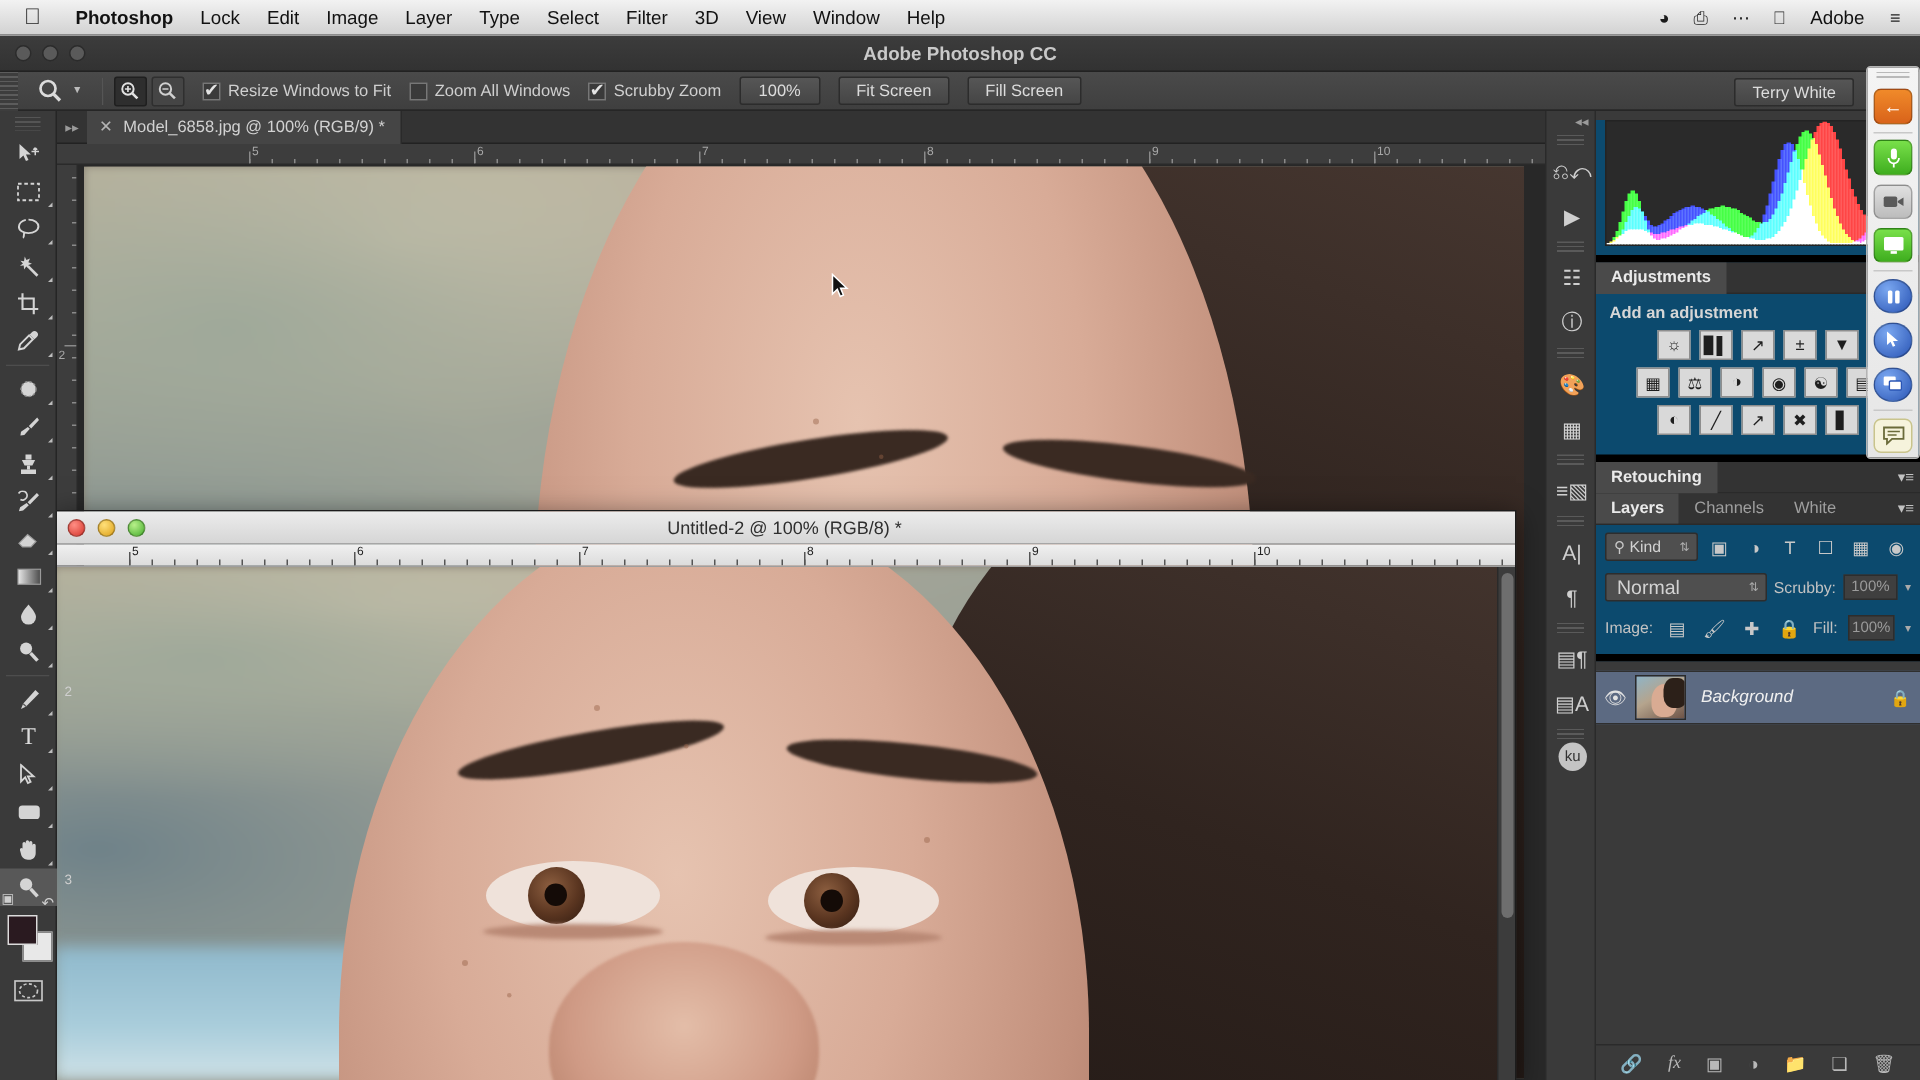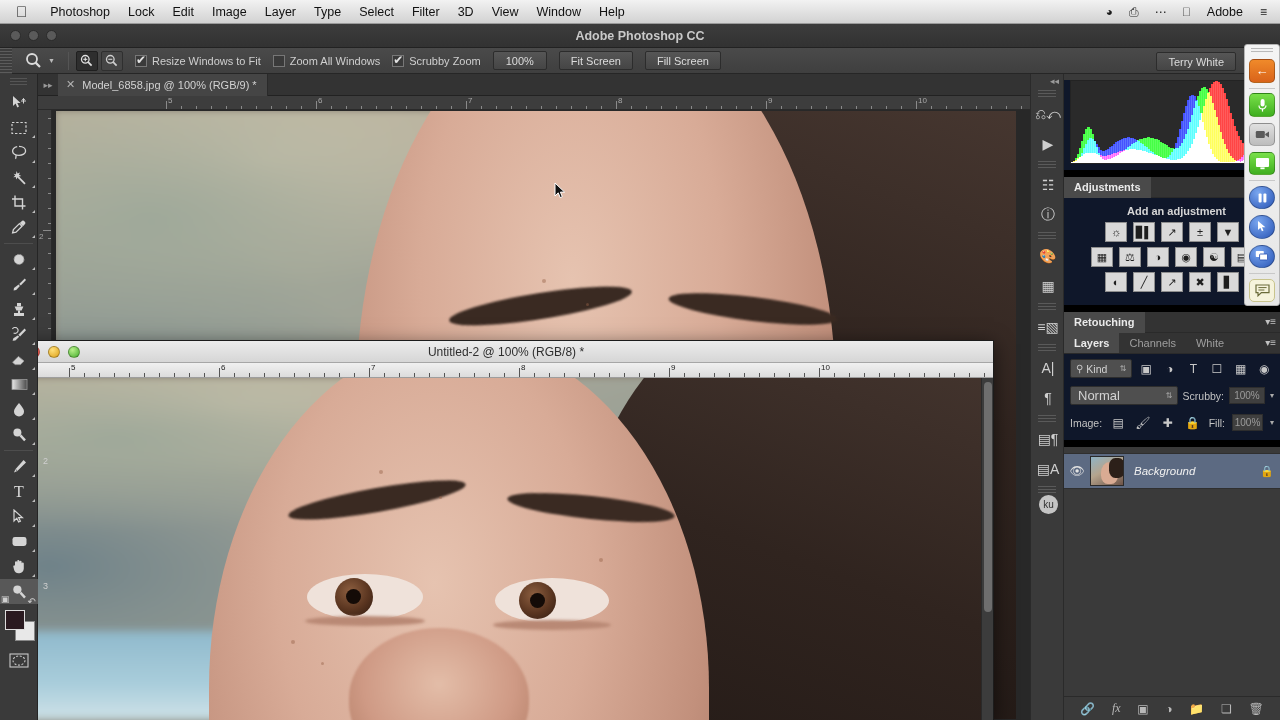--- a/index.html
+++ b/index.html
@@ -14,21 +14,21 @@
 
   
   .macbar {
     position: absolute; top: 0; left: 0; width: 1280px; height: 24px;
     background: linear-gradient(180deg,#f2f2f2 0%,#e2e2e2 50%,#d2d2d2 100%);
     border-bottom: 1px solid #9a9a9a;
     display: flex; align-items: center; z-index: 60;
   }
   .macbar .apple { margin: 0 14px 0 16px; font-size: 15px; color: #222; line-height: 1; }
   .macbar .mi { font-size: 12.5px; color: #111; padding: 0 9px; line-height: 24px; white-space: nowrap; }
-  .macbar .mi.bold { font-weight: normal; }
+  .macbar .mi.bold { font-weight: bold; }
   .macbar .right { position: absolute; right: 6px; top: 0; height: 24px; display: flex; align-items: center; gap: 2px; }
   .macbar .right .ic { padding: 0 7px; font-size: 12px; color: #1b1b1b; line-height: 24px; }
   .macbar .right .adobe { font-size: 12.5px; color: #111; padding: 0 8px; }
 
   
   .appbar {
     position: absolute; top: 24px; left: 0; width: 1280px; height: 24px;
     background: linear-gradient(180deg,#3c3c3c 0%,#323232 100%);
     border-bottom: 1px solid #222;
     display: flex; align-items: center; z-index: 55;
@@ -117,21 +117,21 @@
   }
   .rtick { position: absolute; bottom: 0; width: 1px; background: #8a8a8a; }
   .rlabel { position: absolute; top: 0px; font-size: 8px; color: #a8a8a8; }
   .rtick-v { position: absolute; right: 0; height: 1px; background: #8a8a8a; }
   .rlabel-v { position: absolute; left: 1px; font-size: 8px; color: #a8a8a8; }
 
   .photo1 { position: absolute; top: 15px; left: 18px; width: 960px; height: 608px; overflow: hidden; }
 
   
   .floatwin {
-    position: absolute; top: 340px; left: 18px; width: 976px; height: 380px;
+    position: absolute; top: 340px; left: 35px; width: 976px; height: 380px;
     border: 1px solid #1c1c1c; z-index: 25;
     box-shadow: 0 4px 18px rgba(0,0,0,0.55);
   }
   .fw-title {
     height: 22px; background: linear-gradient(180deg,#ececec 0%,#d6d6d6 100%);
     border-bottom: 1px solid #a6a6a6; display: flex; align-items: center; position: relative;
   }
   .fw-lights { display: flex; gap: 8px; margin-left: 9px; }
   .fw-l { width: 12px; height: 12px; border-radius: 50%; border: 1px solid rgba(0,0,0,.28); }
   .fw-l.r { background: radial-gradient(circle at 35% 30%,#ff8e84,#d4352c); }
@@ -194,21 +194,21 @@
   .rail-ic { width: 34px; height: 30px; display: flex; align-items: center; justify-content: center; color: #cfcfcf; font-size: 14px; }
 
   
   .panels { position: absolute; top: 74px; right: 0; width: 216px; height: 646px; background: #3a3a3a; z-index: 34; }
   .ptabs {
     height: 21px; background: #333; display: flex; align-items: stretch; border-bottom: 1px solid #2a2a2a; position: relative;
   }
   .ptab { padding: 0 10px; font-size: 11px; color: #9f9f9f; display: flex; align-items: center; }
   .ptab.act { background: #4a4a4a; color: #eaeaea; font-weight: bold; }
   .pmenu { position: absolute; right: 4px; top: 4px; color: #c2c2c2; font-size: 10px; }
-  .psec { background: #0f172a; border-bottom: 7px solid #000000; text-align: center; }
+  .psec { background: #0c4a6e; border-bottom: 5px solid #000000; }
   .histo { margin: 6px; height: 84px; background: #2a2a2a; border: 1px solid #232323; position: relative; overflow: hidden; }
   .hbar { position: absolute; bottom: 0; width: 2px; }
 
   .p-head { height: 21px; background: #333; display: flex; align-items: center; position: relative; border-bottom: 1px solid #2a2a2a; }
   .p-head .lbl { padding: 0 10px; font-size: 11px; color: #eaeaea; font-weight: bold; background: #4a4a4a; height: 21px; display: flex; align-items: center; }
   .adj-title { font-size: 11px; color: #d6d6d6; padding: 7px 0 5px 9px; font-weight: bold; }
   .adj-grid { padding: 0 8px 8px; }
   .adj-row { display: flex; justify-content: center; gap: 6px; margin-bottom: 5px; }
   .adj-ic { width: 22px; height: 20px; background: #d9d9d9; border: 1px solid #8e8e8e; display: flex; align-items: center; justify-content: center; font-size: 11px; color: #1e1e1e; }
 

